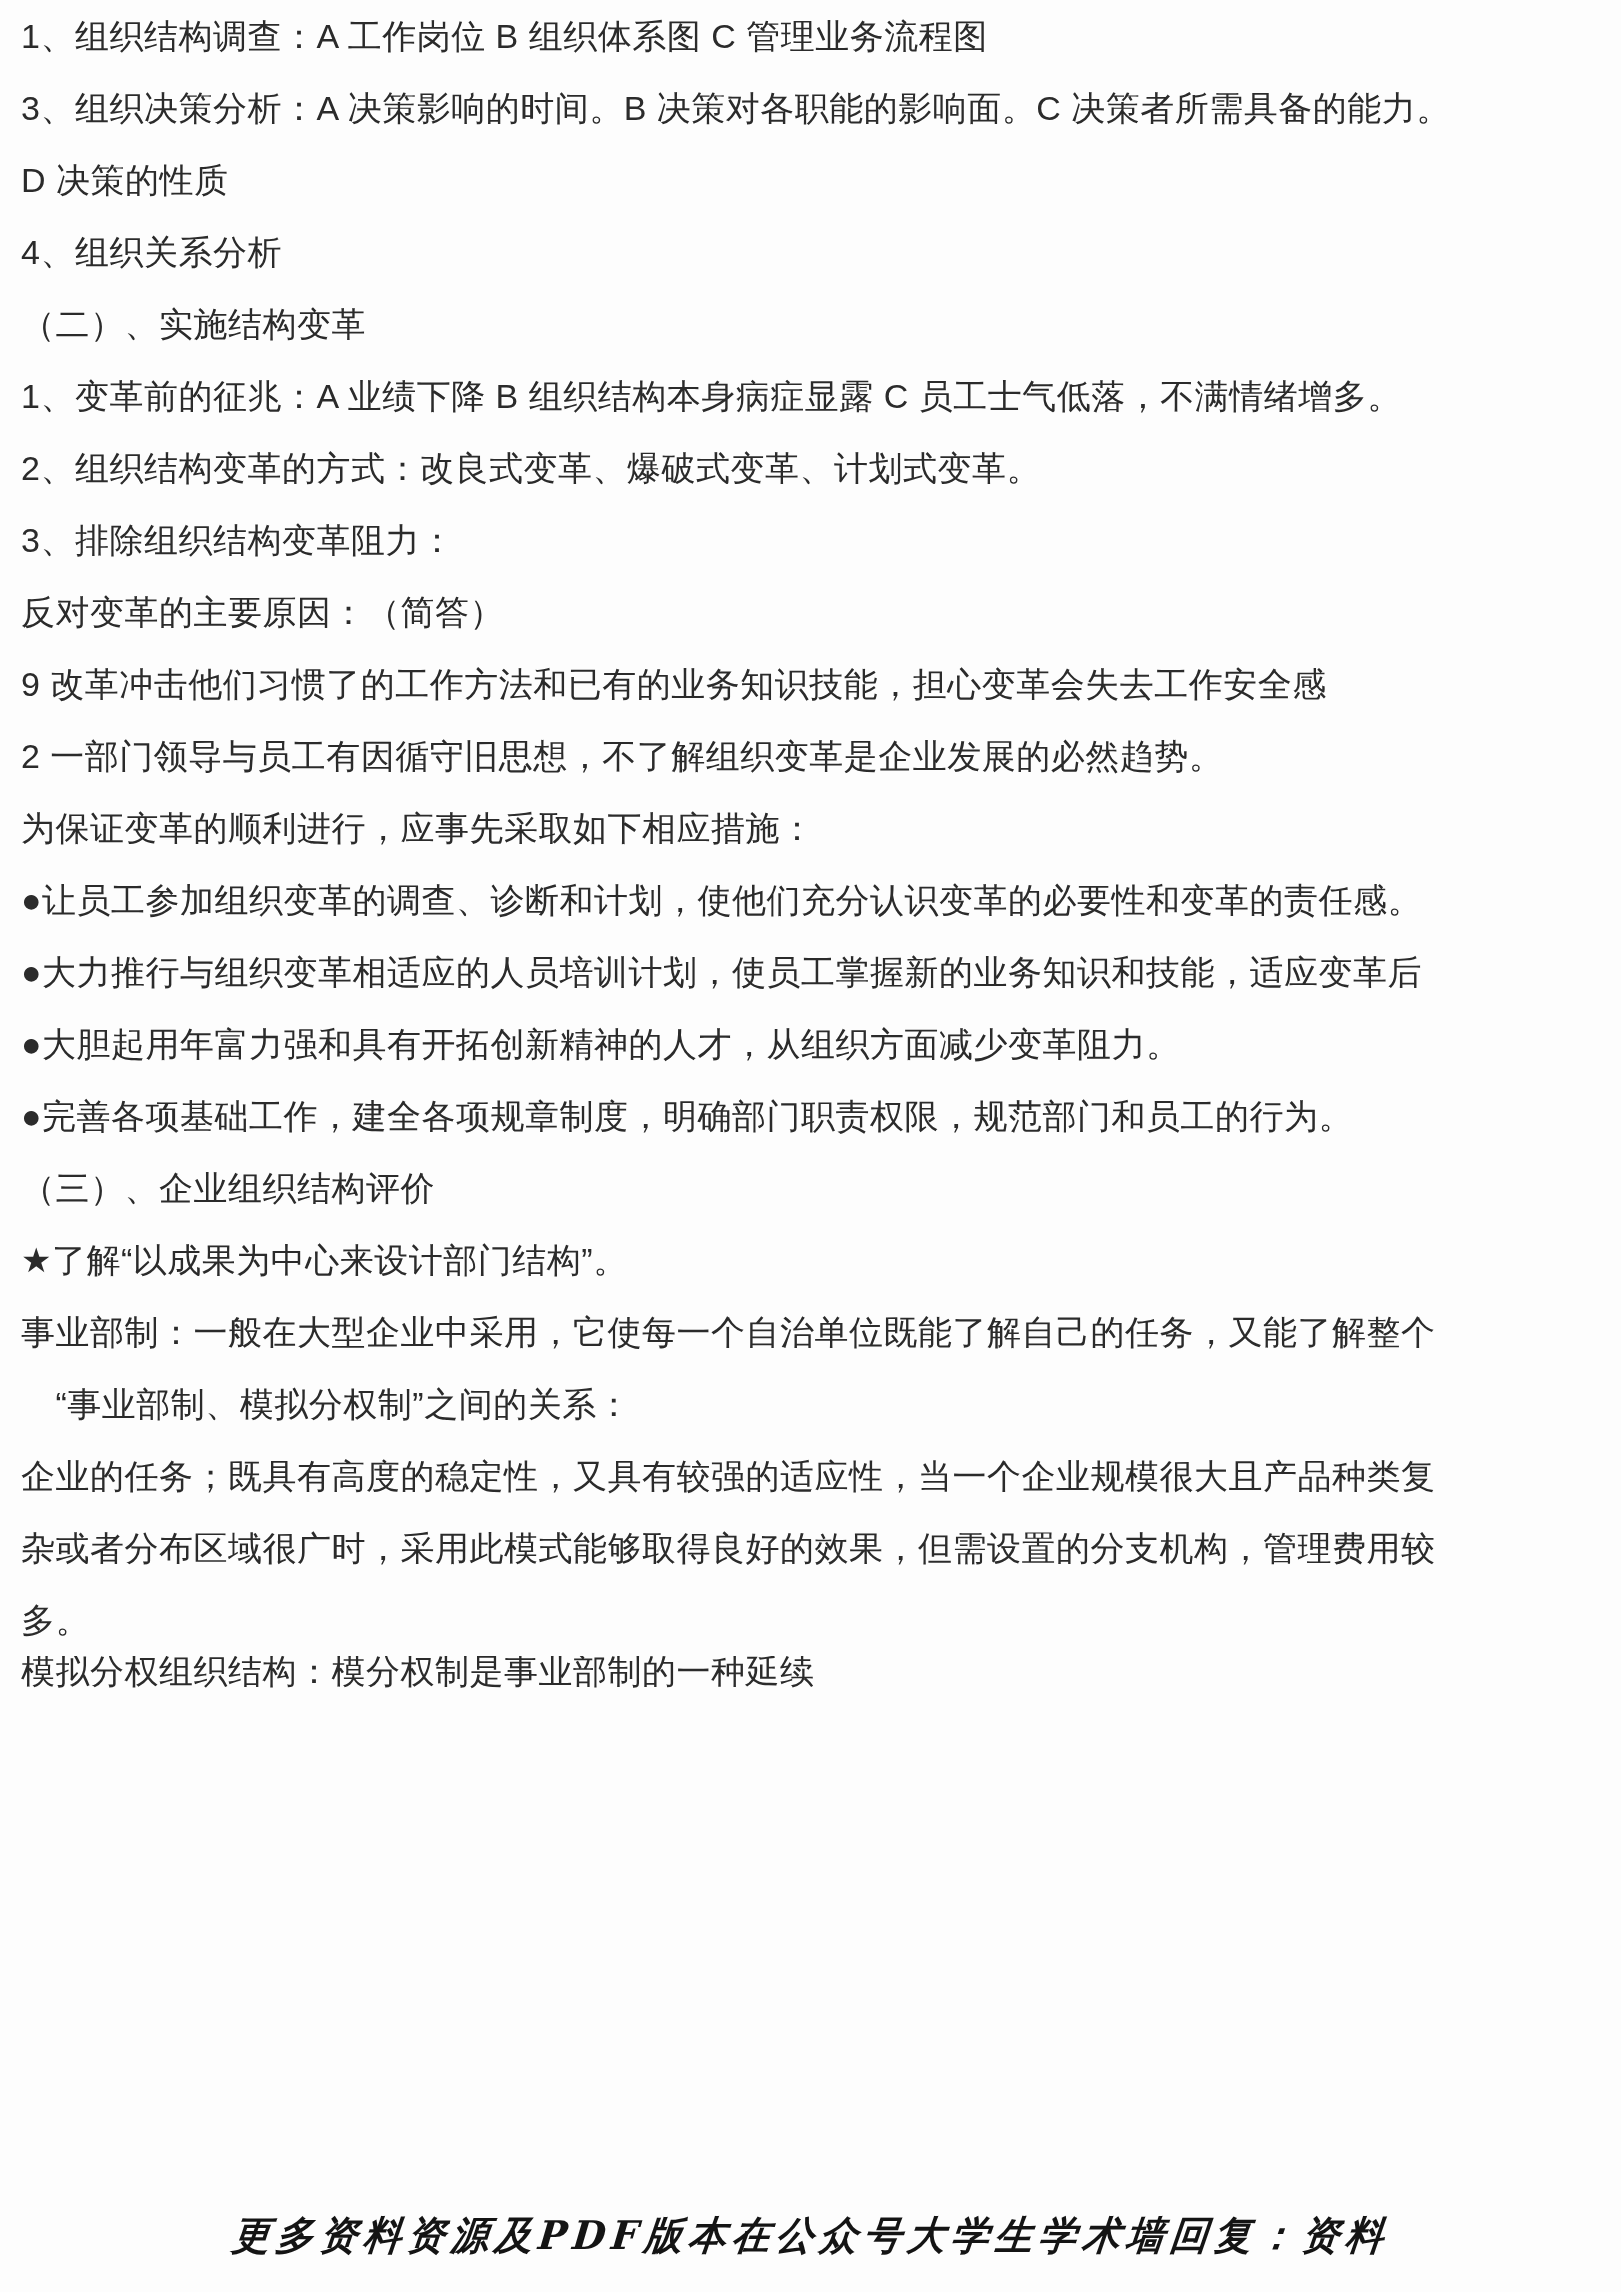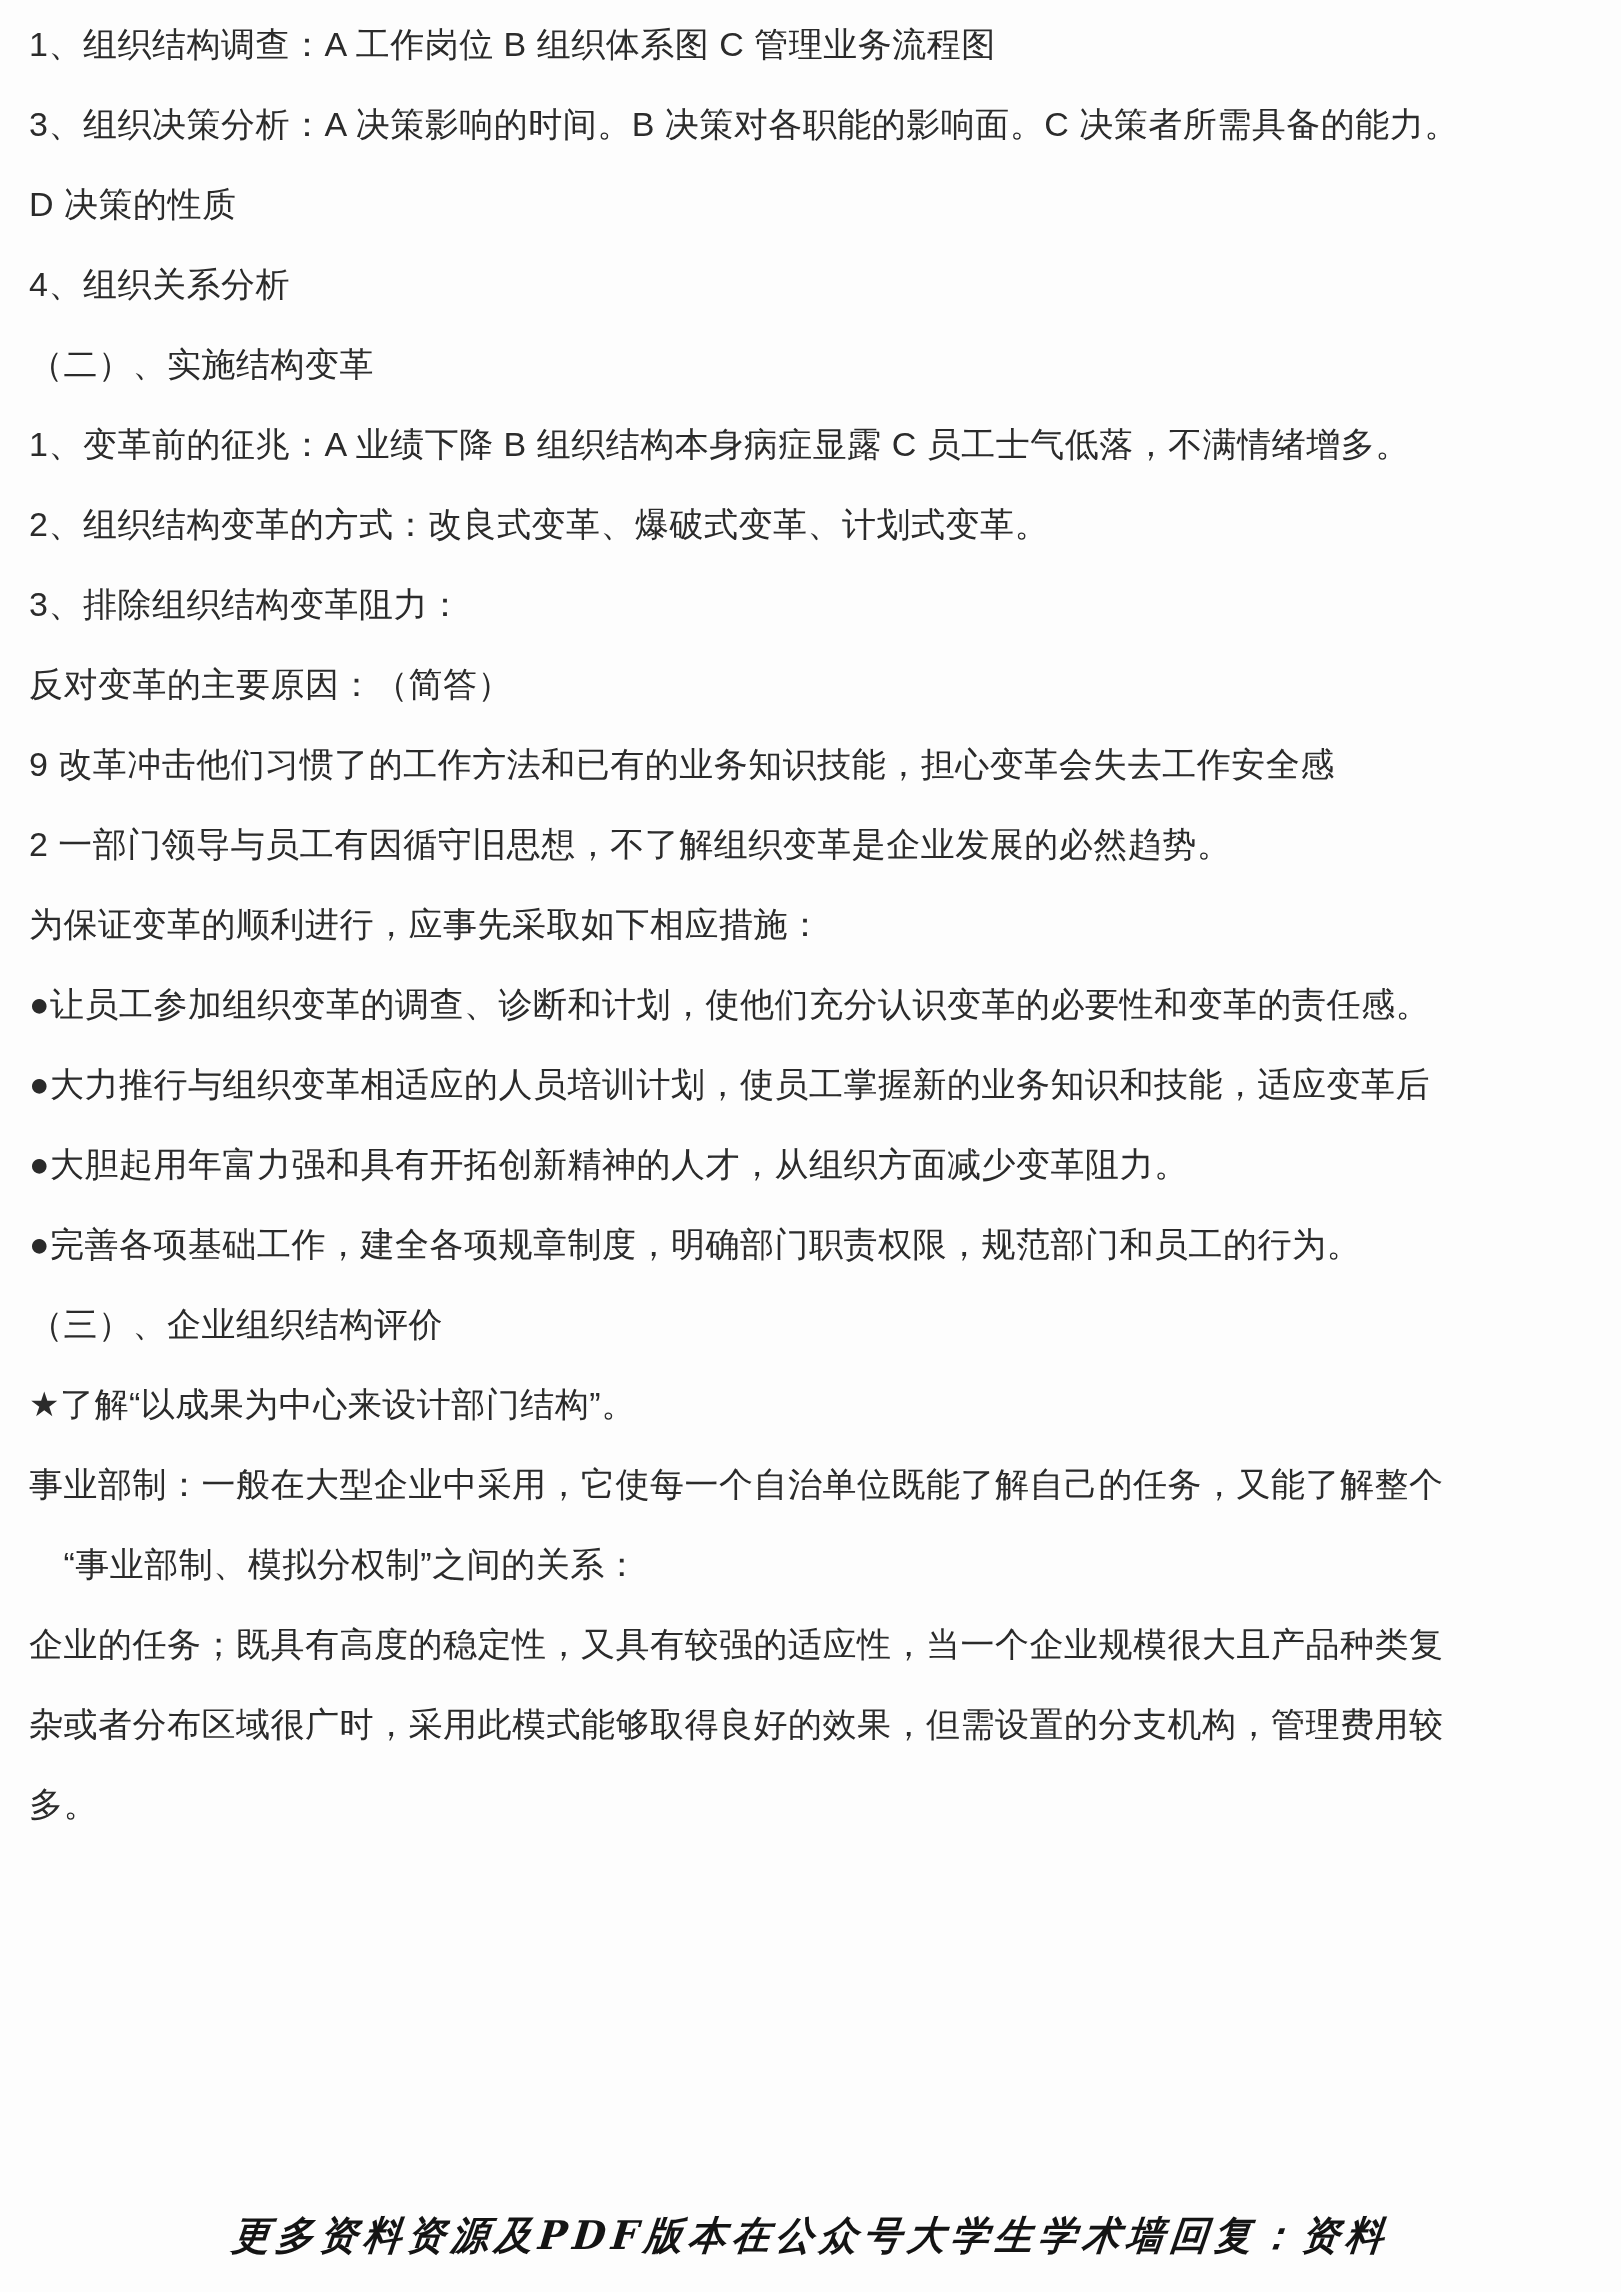--- a/index.html
+++ b/index.html
@@ -27,21 +27,21 @@
     overflow: hidden;
     padding: 0;
     box-sizing: border-box;
   }
   .line {
     color: #2b2b2b;
     font-size: 34px;
     line-height: 72px;
     letter-spacing: 0.5px;
     white-space: pre;
-    margin: 8px;
+    margin: 0;
     padding: 0 0 0 21px;
     box-sizing: border-box;
     font-weight: 400;
     text-rendering: optimizeLegibility;
   }
   .footer {
     position: absolute;
     left: 0;
     bottom: 0;
     width: 1622px;
@@ -96,20 +96,23 @@
     <p class="line">●大力推行与组织变革相适应的人员培训计划，使员工掌握新的业务知识和技能，适应变革后</p>
     <p class="line">●大胆起用年富力强和具有开拓创新精神的人才，从组织方面减少变革阻力。</p>
     <p class="line">●完善各项基础工作，建全各项规章制度，明确部门职责权限，规范部门和员工的行为。</p>
     <p class="line">（三）、企业组织结构评价</p>
     <p class="line">★了解“以成果为中心来设计部门结构”。</p>
     <p class="line">事业部制：一般在大型企业中采用，它使每一个自治单位既能了解自己的任务，又能了解整个</p>
     <p class="line">　“事业部制、模拟分权制”之间的关系：</p>
     <p class="line">企业的任务；既具有高度的稳定性，又具有较强的适应性，当一个企业规模很大且产品种类复</p>
     <p class="line">杂或者分布区域很广时，采用此模式能够取得良好的效果，但需设置的分支机构，管理费用较</p>
     <p class="line">多。</p>
+    <div class="clip-row">
+      <p class="line">模拟分权组织结构：模分权制是事业部制的一种延续</p>
+    </div>
   </div>
 
   <div class="footer">
     <div class="footer-text">更多资料资源及PDF版本在公众号大学生学术墙回复：资料</div>
   </div>
 
 </div>
 
 
 </body></html>

